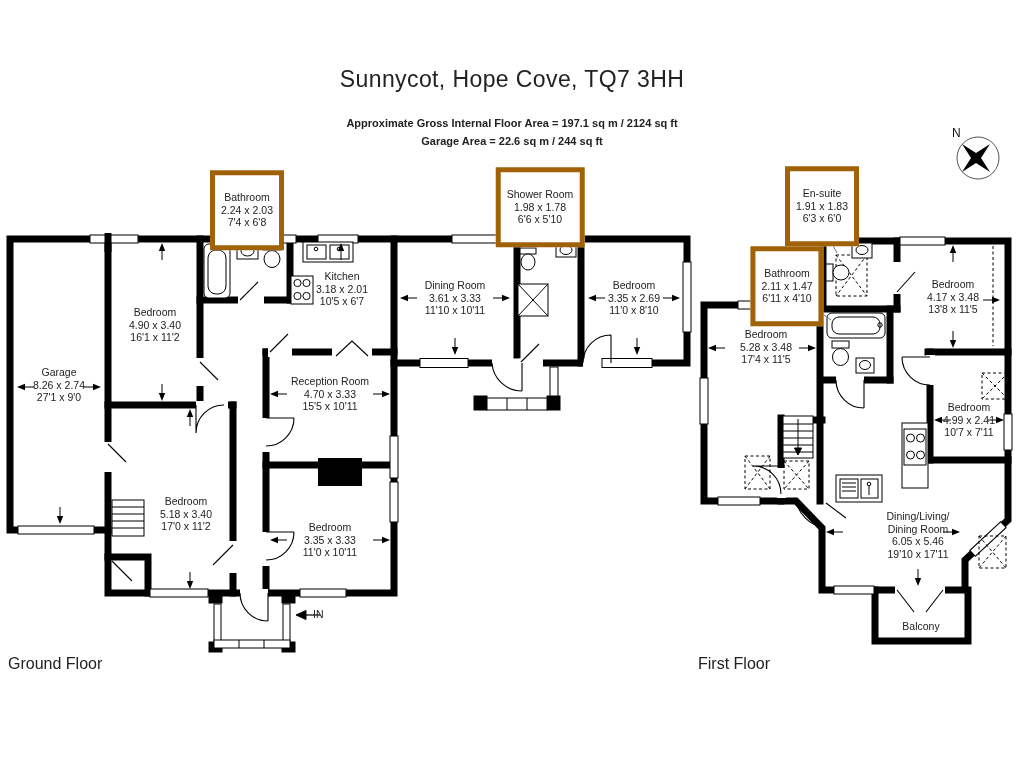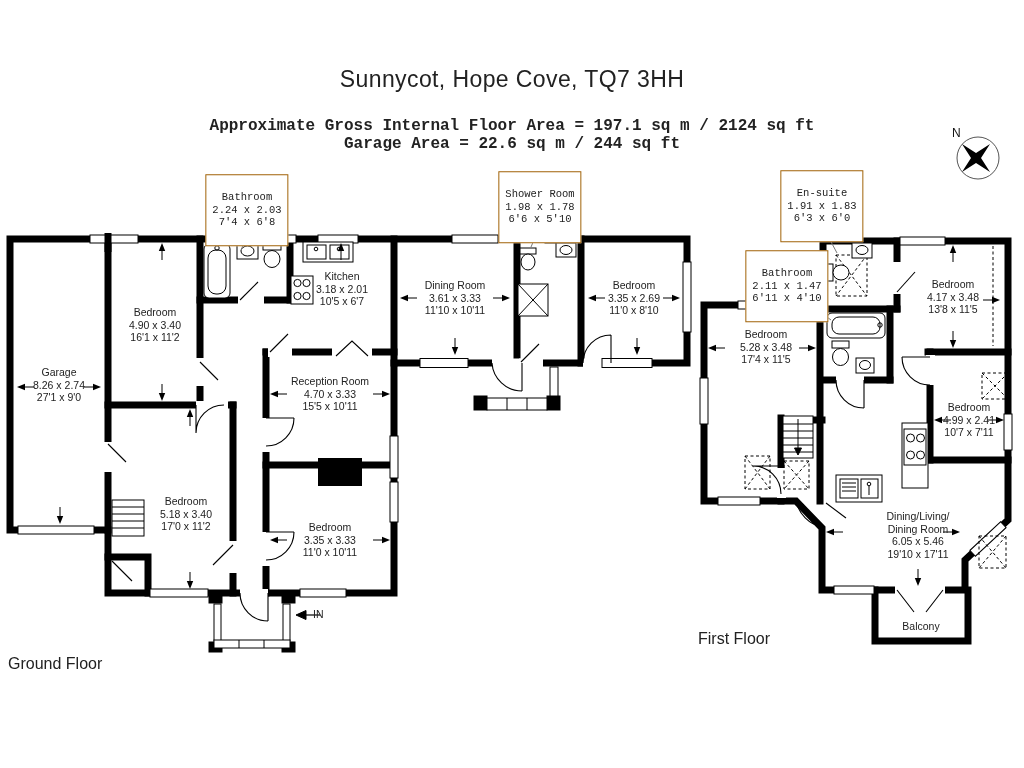--- a/index.html
+++ b/index.html
@@ -2,24 +2,24 @@
 <html><head>
 <meta charset="utf-8">
 <style>
   html,body{margin:0;padding:0;background:#fff;}
   #page{position:relative;width:1024px;height:768px;background:#fff;overflow:hidden;
         font-family:"Liberation Sans",sans-serif;color:#1b1b1b;}
   svg.plan{position:absolute;left:0;top:0;}
   .title{position:absolute;left:0;top:66px;width:100%;text-align:center;
          font-size:23px;letter-spacing:.4px;color:#222;}
   .area-line{position:absolute;left:0;width:100%;text-align:center;
-             font-size:16px;font-weight:bold;color:#222;font-family:Liberation Mono, monospace;}
+             font-size:11px;font-weight:bold;color:#222;}
   .room-label{position:absolute;transform:translate(-50%,-50%);text-align:center;
               font-size:10.5px;line-height:12.5px;white-space:nowrap;color:#222;}
-  .boxed{border:1px solid #a16207;background:#fff;padding:16px 6px;font-family:Liberation Mono, monospace;}
+  .boxed{border:5px solid #a16207;background:#fff;padding:16px 6px;}
   .floor-label{position:absolute;font-size:16px;color:#222;}
   .disclaimer{position:absolute;left:0;top:680px;width:100%;text-align:center;
               font-size:13.5px;color:#222;}
   .in-label{position:absolute;left:313px;top:608px;font-size:10.5px;color:#222;text-align:right;}
   .north-label{position:absolute;left:952px;top:126px;font-size:12px;color:#111;}
 </style>
 </head>
 <body>
 
 <div id="page">
@@ -411,14 +411,14 @@
     <div>Dining/Living/</div>
       <div>Dining Room</div>
       <div>6.05 x 5.46</div>
       <div>19'10 x 17'11</div>
   </div>
   <div class="room-label" style="left:921px;top:626px">
     <div>Balcony</div>
   </div>
 
   <div class="floor-label" style="left:8px;top:655px">Ground Floor</div>
-  <div class="floor-label" style="left:698px;top:630px">First Floor</div>
+  <div class="floor-label" style="left:698px;top:655px">First Floor</div>
 </div>
 
 </body></html>

